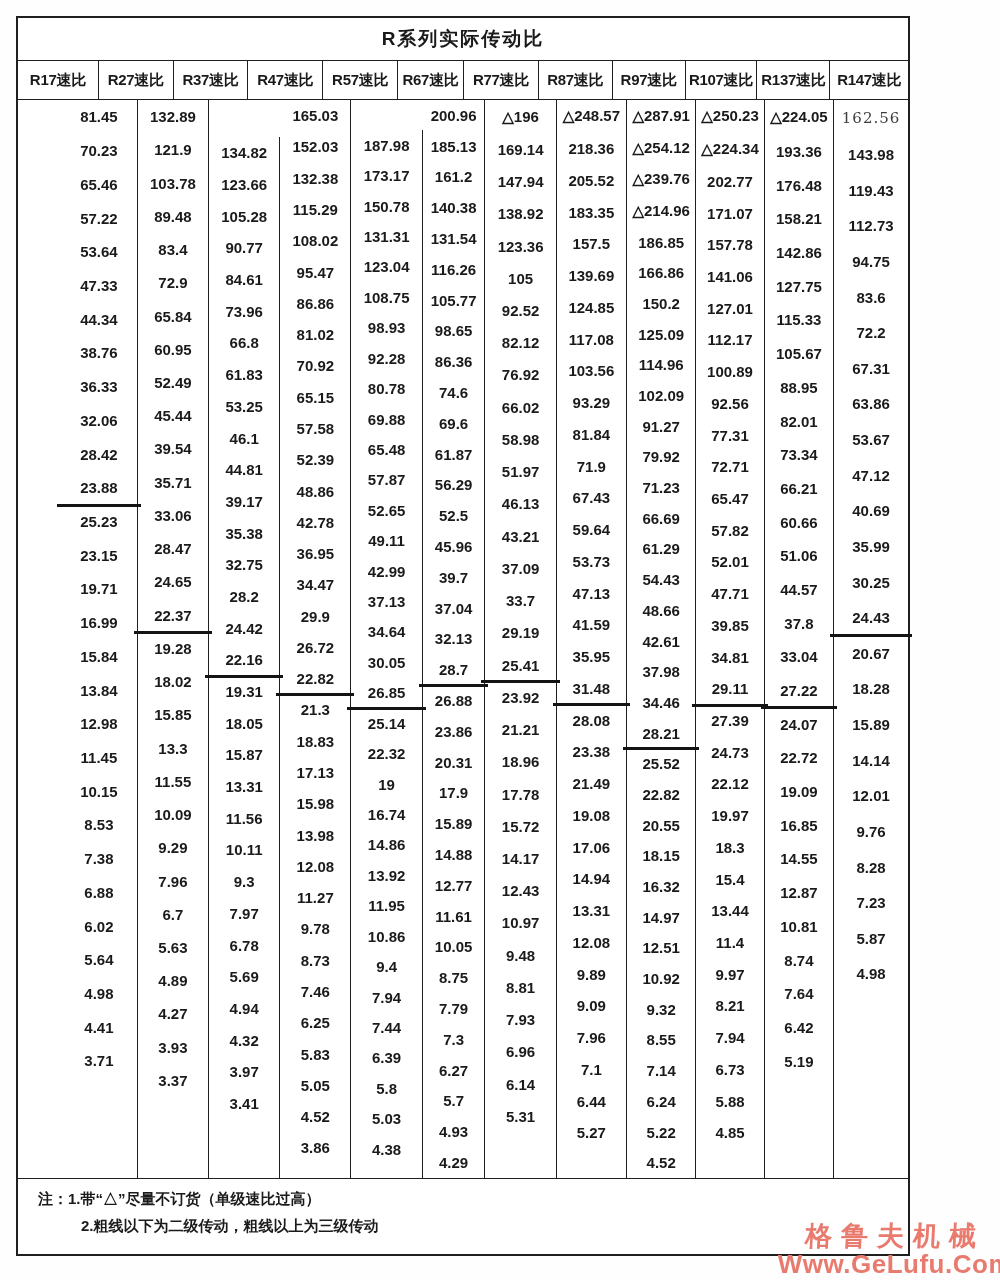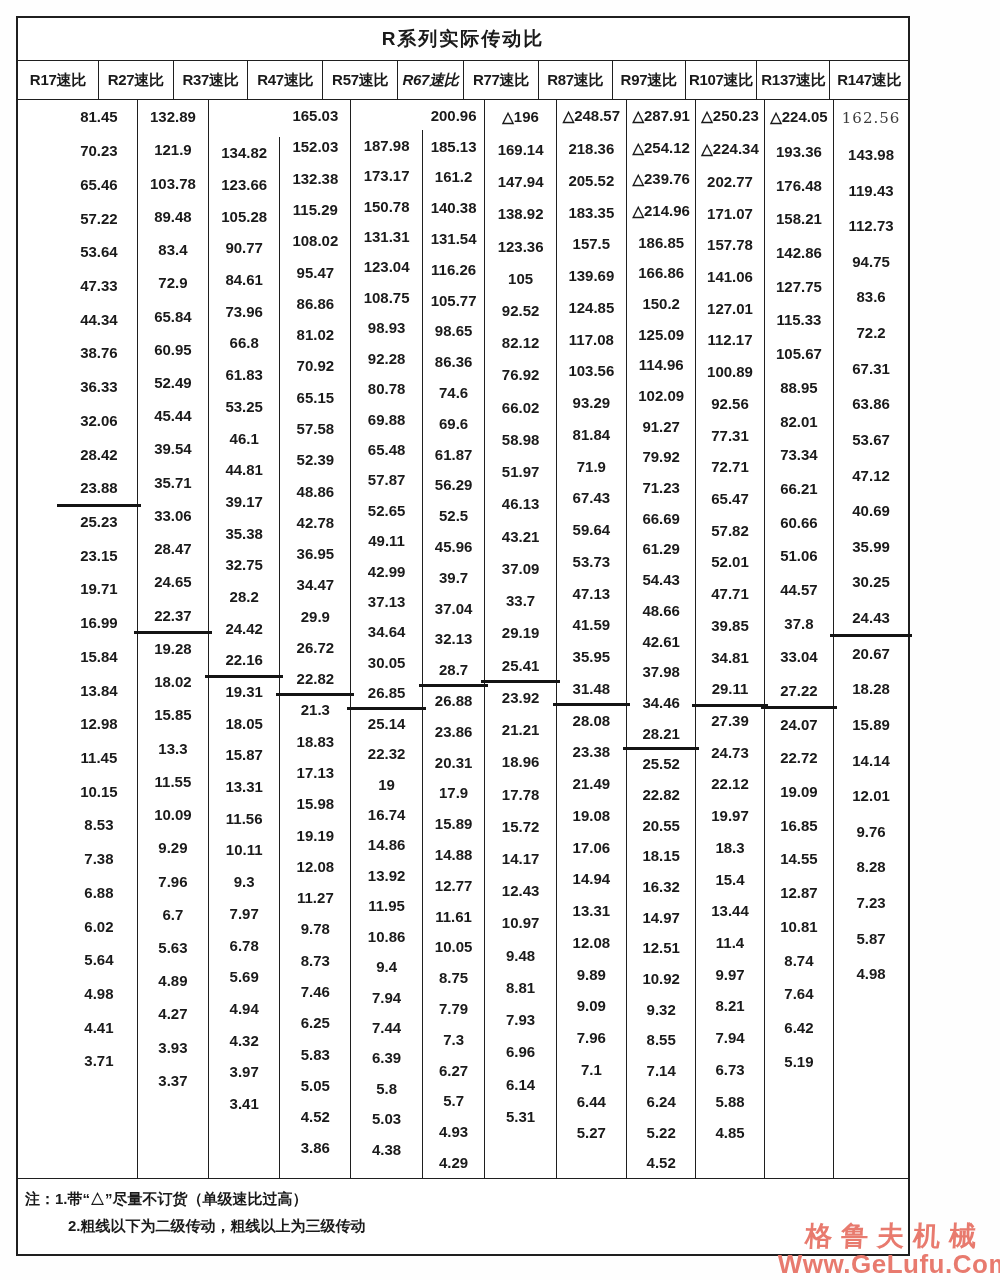--- a/index.html
+++ b/index.html
@@ -37,21 +37,21 @@
     box-sizing:border-box;
   }
   .header-cell:last-child { border-right:none; }
 
   .data-area { display:flex; flex:1 1 auto; }
   .col {
     display:flex; flex-direction:column;
     border-right:1px solid #1f1f1f;
     box-sizing:border-box;
   }
-  .col:last-child { border-right:none; }
+  .col:last-child { border-right:none;justify-content:center; }
   .cell {
     flex:1 1 auto;
     display:flex; align-items:center; justify-content:center;
     font-size:15px; font-weight:700;
     position:relative;
     white-space:nowrap;
   }
   .cell.thick::after {
     content:"";
     position:absolute; bottom:-2px; left:-4px; right:-4px;
@@ -59,21 +59,21 @@
   }
   .cell.serif {
     font-family:"DejaVu Serif", serif;
     font-weight:400; color:#3d3d3d; letter-spacing:1px;
   }
 
   .notes {
     flex:0 0 76px; height:76px;
     border-top:1px solid #1f1f1f;
     box-sizing:border-box;
-    padding:11px 0 0 7px;
+    padding:11px 0 0 20px;
     font-size:15px; font-weight:700;
   }
   .note-line-2 { margin-top:8px; padding-left:43px; }
 
   .watermark {
     position:absolute; right:-12px; bottom:2px;
     color:#e87a6e; text-align:center; z-index:10;
     line-height:1.05;
   }
   .wm-cn {
@@ -89,21 +89,21 @@
 
 <div class="page">
   <div class="table-frame">
     <div class="title-row">R系列实际传动比</div>
     <div class="header-row" id="header-row">
         <div class="header-cell" style="flex: 81 1 0px;">R17速比</div>
         <div class="header-cell" style="flex: 75 1 0px;">R27速比</div>
         <div class="header-cell" style="flex: 75 1 0px;">R37速比</div>
         <div class="header-cell" style="flex: 75 1 0px;">R47速比</div>
         <div class="header-cell" style="flex: 75 1 0px;">R57速比</div>
-        <div class="header-cell" style="flex: 66 1 0px; font-style: italic;">R67速比</div>
+        <div class="header-cell" style="flex: 66 1 0px;">R67速比</div>
         <div class="header-cell" style="flex: 75 1 0px;">R77速比</div>
         <div class="header-cell" style="flex: 74 1 0px;">R87速比</div>
         <div class="header-cell" style="flex: 73 1 0px;">R97速比</div>
         <div class="header-cell" style="flex: 72 1 0px;">R107速比</div>
         <div class="header-cell" style="flex: 73 1 0px;">R137速比</div>
         <div class="header-cell" style="flex: 79 1 0px;">R147速比</div>
       </div>
     <div class="data-area" id="data-area">
         <div class="col" style="flex: 81 1 0px; padding-left: 43px;">
           <div class="cell">81.45</div>
@@ -233,21 +233,21 @@
           <div class="cell">42.78</div>
           <div class="cell">36.95</div>
           <div class="cell">34.47</div>
           <div class="cell">29.9</div>
           <div class="cell">26.72</div>
           <div class="cell thick">22.82</div>
           <div class="cell">21.3</div>
           <div class="cell">18.83</div>
           <div class="cell">17.13</div>
           <div class="cell">15.98</div>
-          <div class="cell">19.19</div>
+          <div class="cell">13.98</div>
           <div class="cell">12.08</div>
           <div class="cell">11.27</div>
           <div class="cell">9.78</div>
           <div class="cell">8.73</div>
           <div class="cell">7.46</div>
           <div class="cell">6.25</div>
           <div class="cell">5.83</div>
           <div class="cell">5.05</div>
           <div class="cell">4.52</div>
           <div class="cell">3.86</div>

